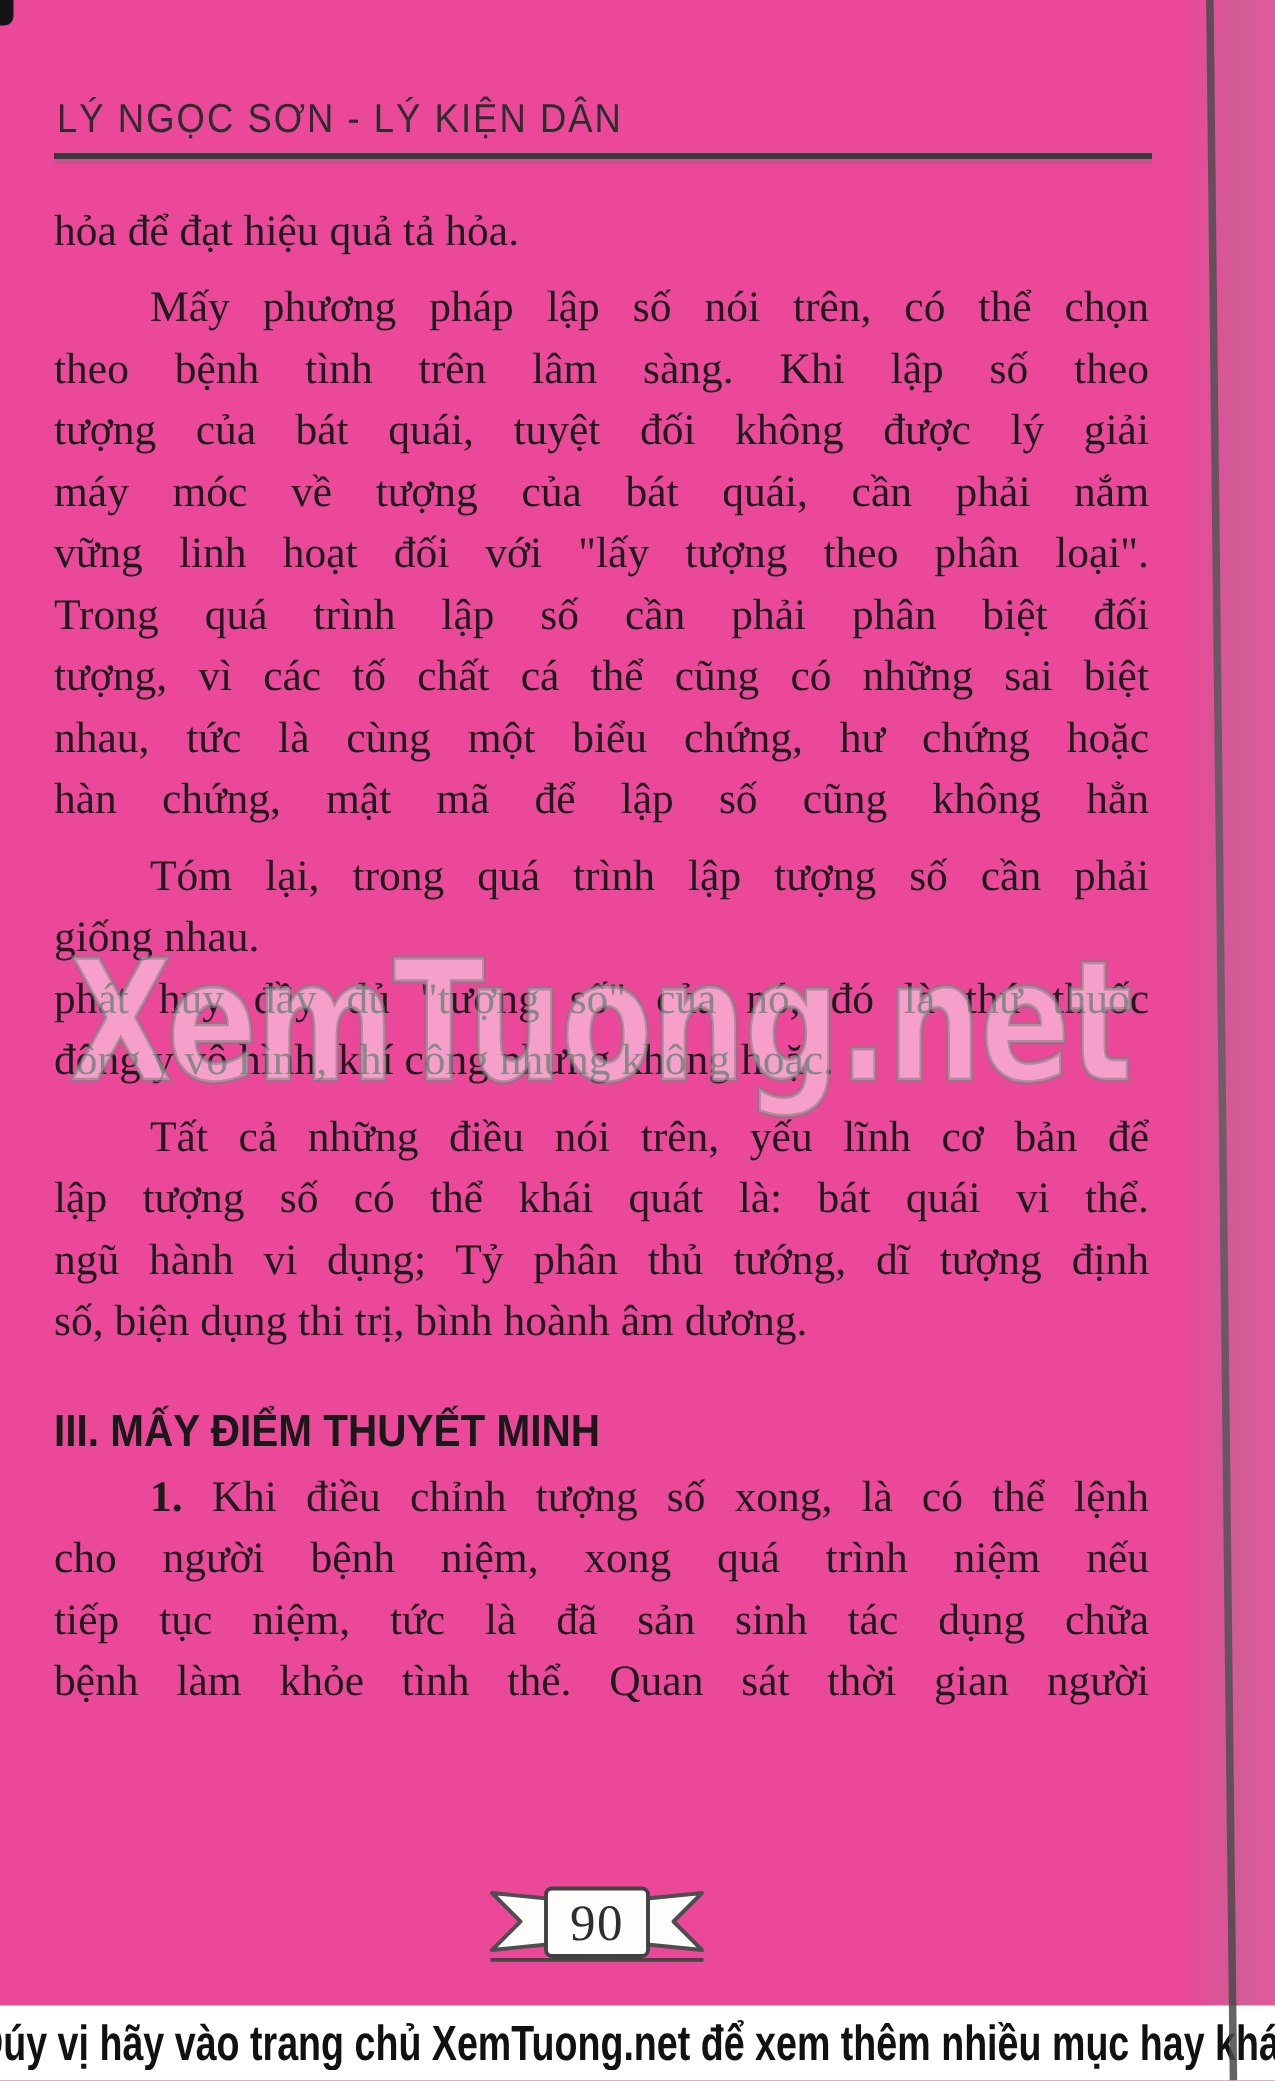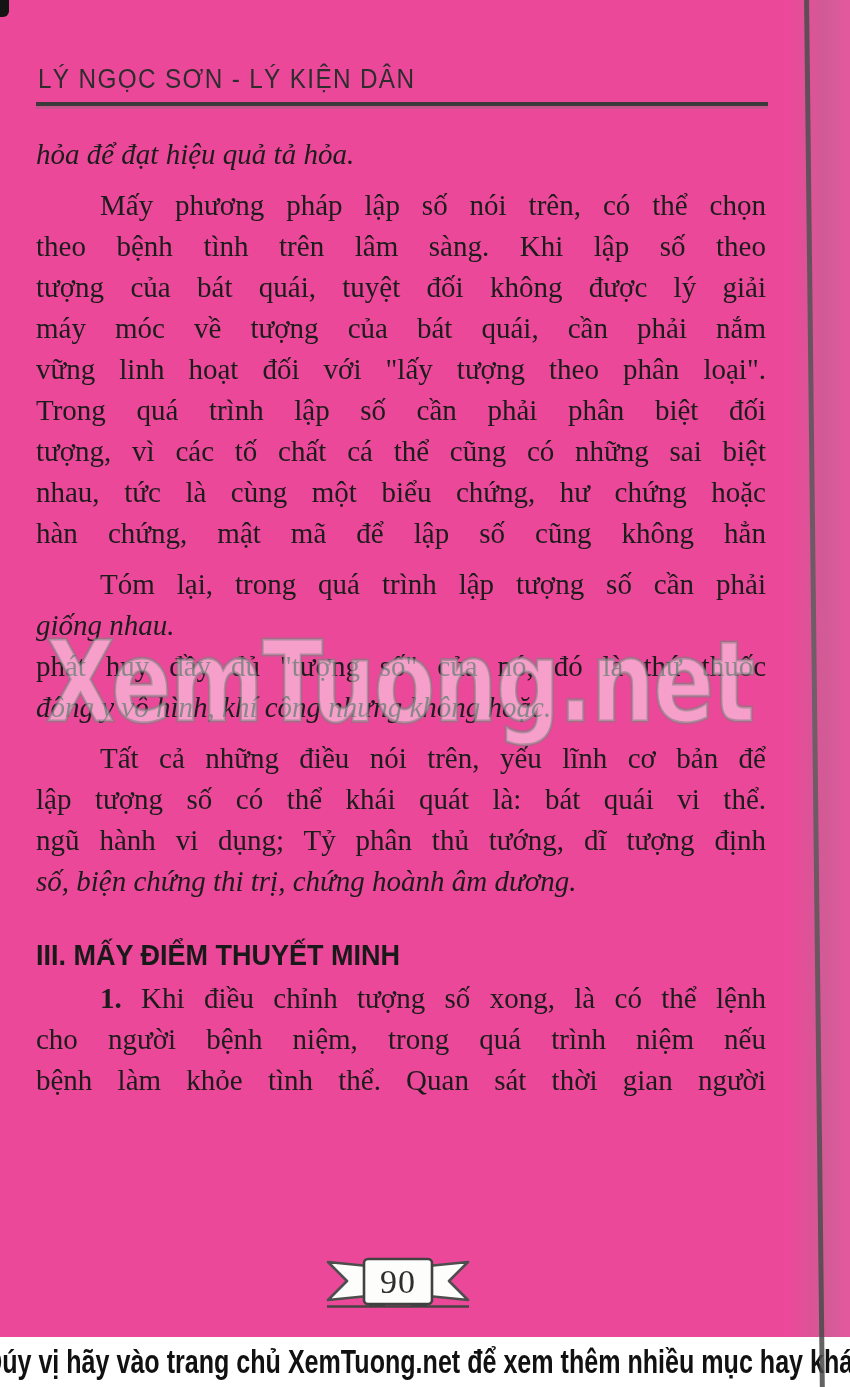--- a/index.html
+++ b/index.html
@@ -22,21 +22,21 @@
     position:absolute;left:36px;top:102px;width:732px;height:4px;background:#3a3a3a;
     box-shadow:0 3px 0 rgba(110,110,110,.30);
   }
   
   .content{position:absolute;left:36px;top:134px;width:730px;z-index:1;}
   .ln{
     font-size:29px;line-height:41px;text-align:justify;
     color:#1c1c1c;
   }
   .jl{text-align-last:justify;}
-  .ll{text-align-last:left;font-style:italic;}
+  .ll{text-align-last:left;}
   .ind{padding-left:64px;}
   .para{margin-top:10px;}
   .num-bold{font-weight:bold;}
   .section-heading{
     margin-top:30px;height:46px;line-height:46px;
     font-family:"Liberation Sans","DejaVu Sans",sans-serif;
     font-size:30px;font-weight:bold;color:#191919;white-space:nowrap;
     transform:scaleX(.9);transform-origin:left center;
   }
   .after-heading{}
@@ -94,29 +94,30 @@
     <div class="ln jl">tượng, vì các tố chất cá thể cũng có những sai biệt</div>
     <div class="ln jl">nhau, tức là cùng một biểu chứng, hư chứng hoặc</div>
     <div class="ln jl">hàn chứng, mật mã để lập số cũng không hẳn</div>
     <div class="ln ind jl para">Tóm lại, trong quá trình lập tượng số cần phải</div>
     <div class="ln ll">giống nhau.</div>
     <div class="ln jl">phát huy đầy đủ "tượng số" của nó, đó là thứ thuốc</div>
     <div class="ln ll">đông y vô hình, khí công nhưng không hoặc.</div>
     <div class="ln ind jl para">Tất cả những điều nói trên, yếu lĩnh cơ bản để</div>
     <div class="ln jl">lập tượng số có thể khái quát là: bát quái vi thể.</div>
     <div class="ln jl">ngũ hành vi dụng; Tỷ phân thủ tướng, dĩ tượng định</div>
-    <div class="ln ll">số,  biện chứng thi trị, chứng hoành âm dương.</div>
+    <div class="ln ll">số,  biện dụng thi trị, bình hoành âm dương.</div>
 
     <div class="section-heading">III. MẤY ĐIỂM THUYẾT MINH</div>
 
     <div class="ln ind jl after-heading">
       <span class="num-bold">1.</span>
       <span>Khi điều chỉnh tượng số xong, là có thể lệnh</span>
     </div>
-    <div class="ln jl">cho người bệnh niệm, trong quá trình niệm nếu</div>
+    <div class="ln jl">cho người bệnh niệm, xong quá trình niệm nếu</div>
+    <div class="ln jl">tiếp tục niệm, tức là đã sản sinh tác dụng chữa</div>
     <div class="ln jl">bệnh làm khỏe tình thể. Quan sát thời gian người</div>
   </div>
 
   <div class="watermark">XemTuong.net</div>
 
   <svg class="ribbon" viewBox="0 0 152 64" xmlns="http://www.w3.org/2000/svg">
     <line x1="5" y1="58.5" x2="147" y2="58.5" stroke="#444" stroke-width="2.5"></line>
     <polygon points="46,18 6,14 25,33 6,52 46,48" fill="#fdfdfc" stroke="#4e4e4e" stroke-width="2.6" stroke-linejoin="round"></polygon>
     <polygon points="106,18 146,14 127,33 146,52 106,48" fill="#fdfdfc" stroke="#4e4e4e" stroke-width="2.6" stroke-linejoin="round"></polygon>
     <rect x="42" y="11" width="68" height="45" rx="4" fill="#fdfdfc" stroke="#424242" stroke-width="2.6"></rect>

